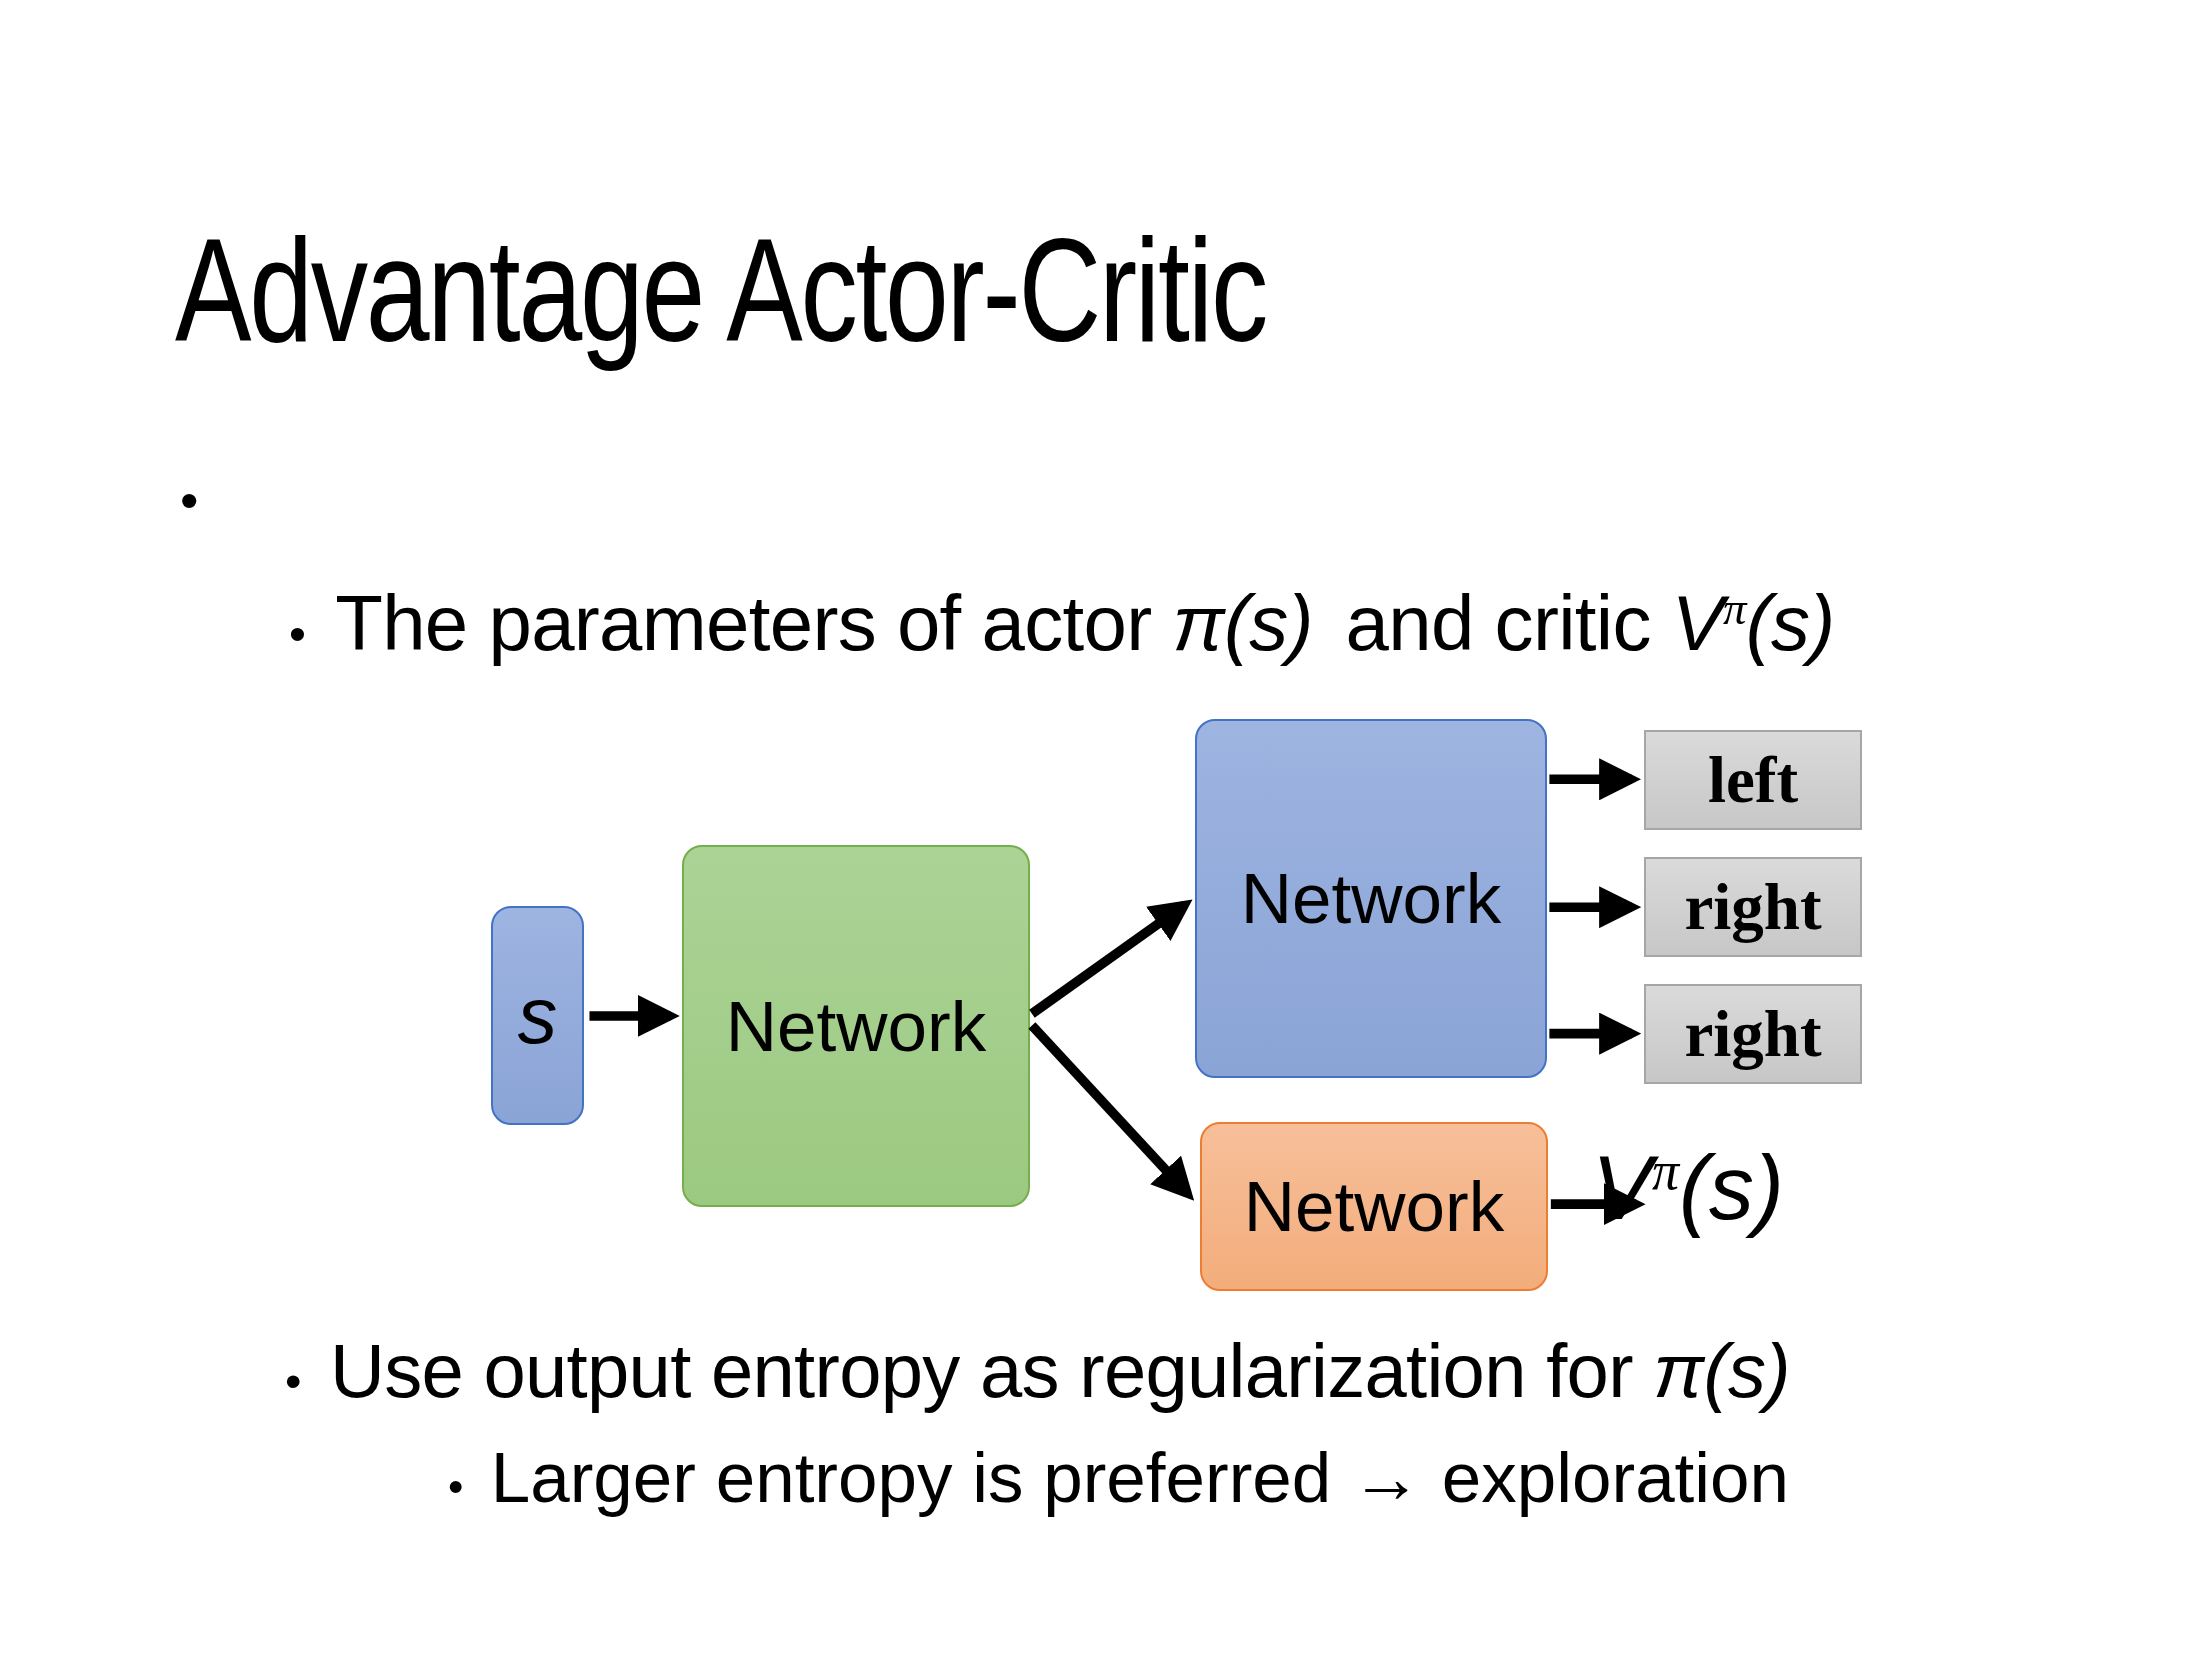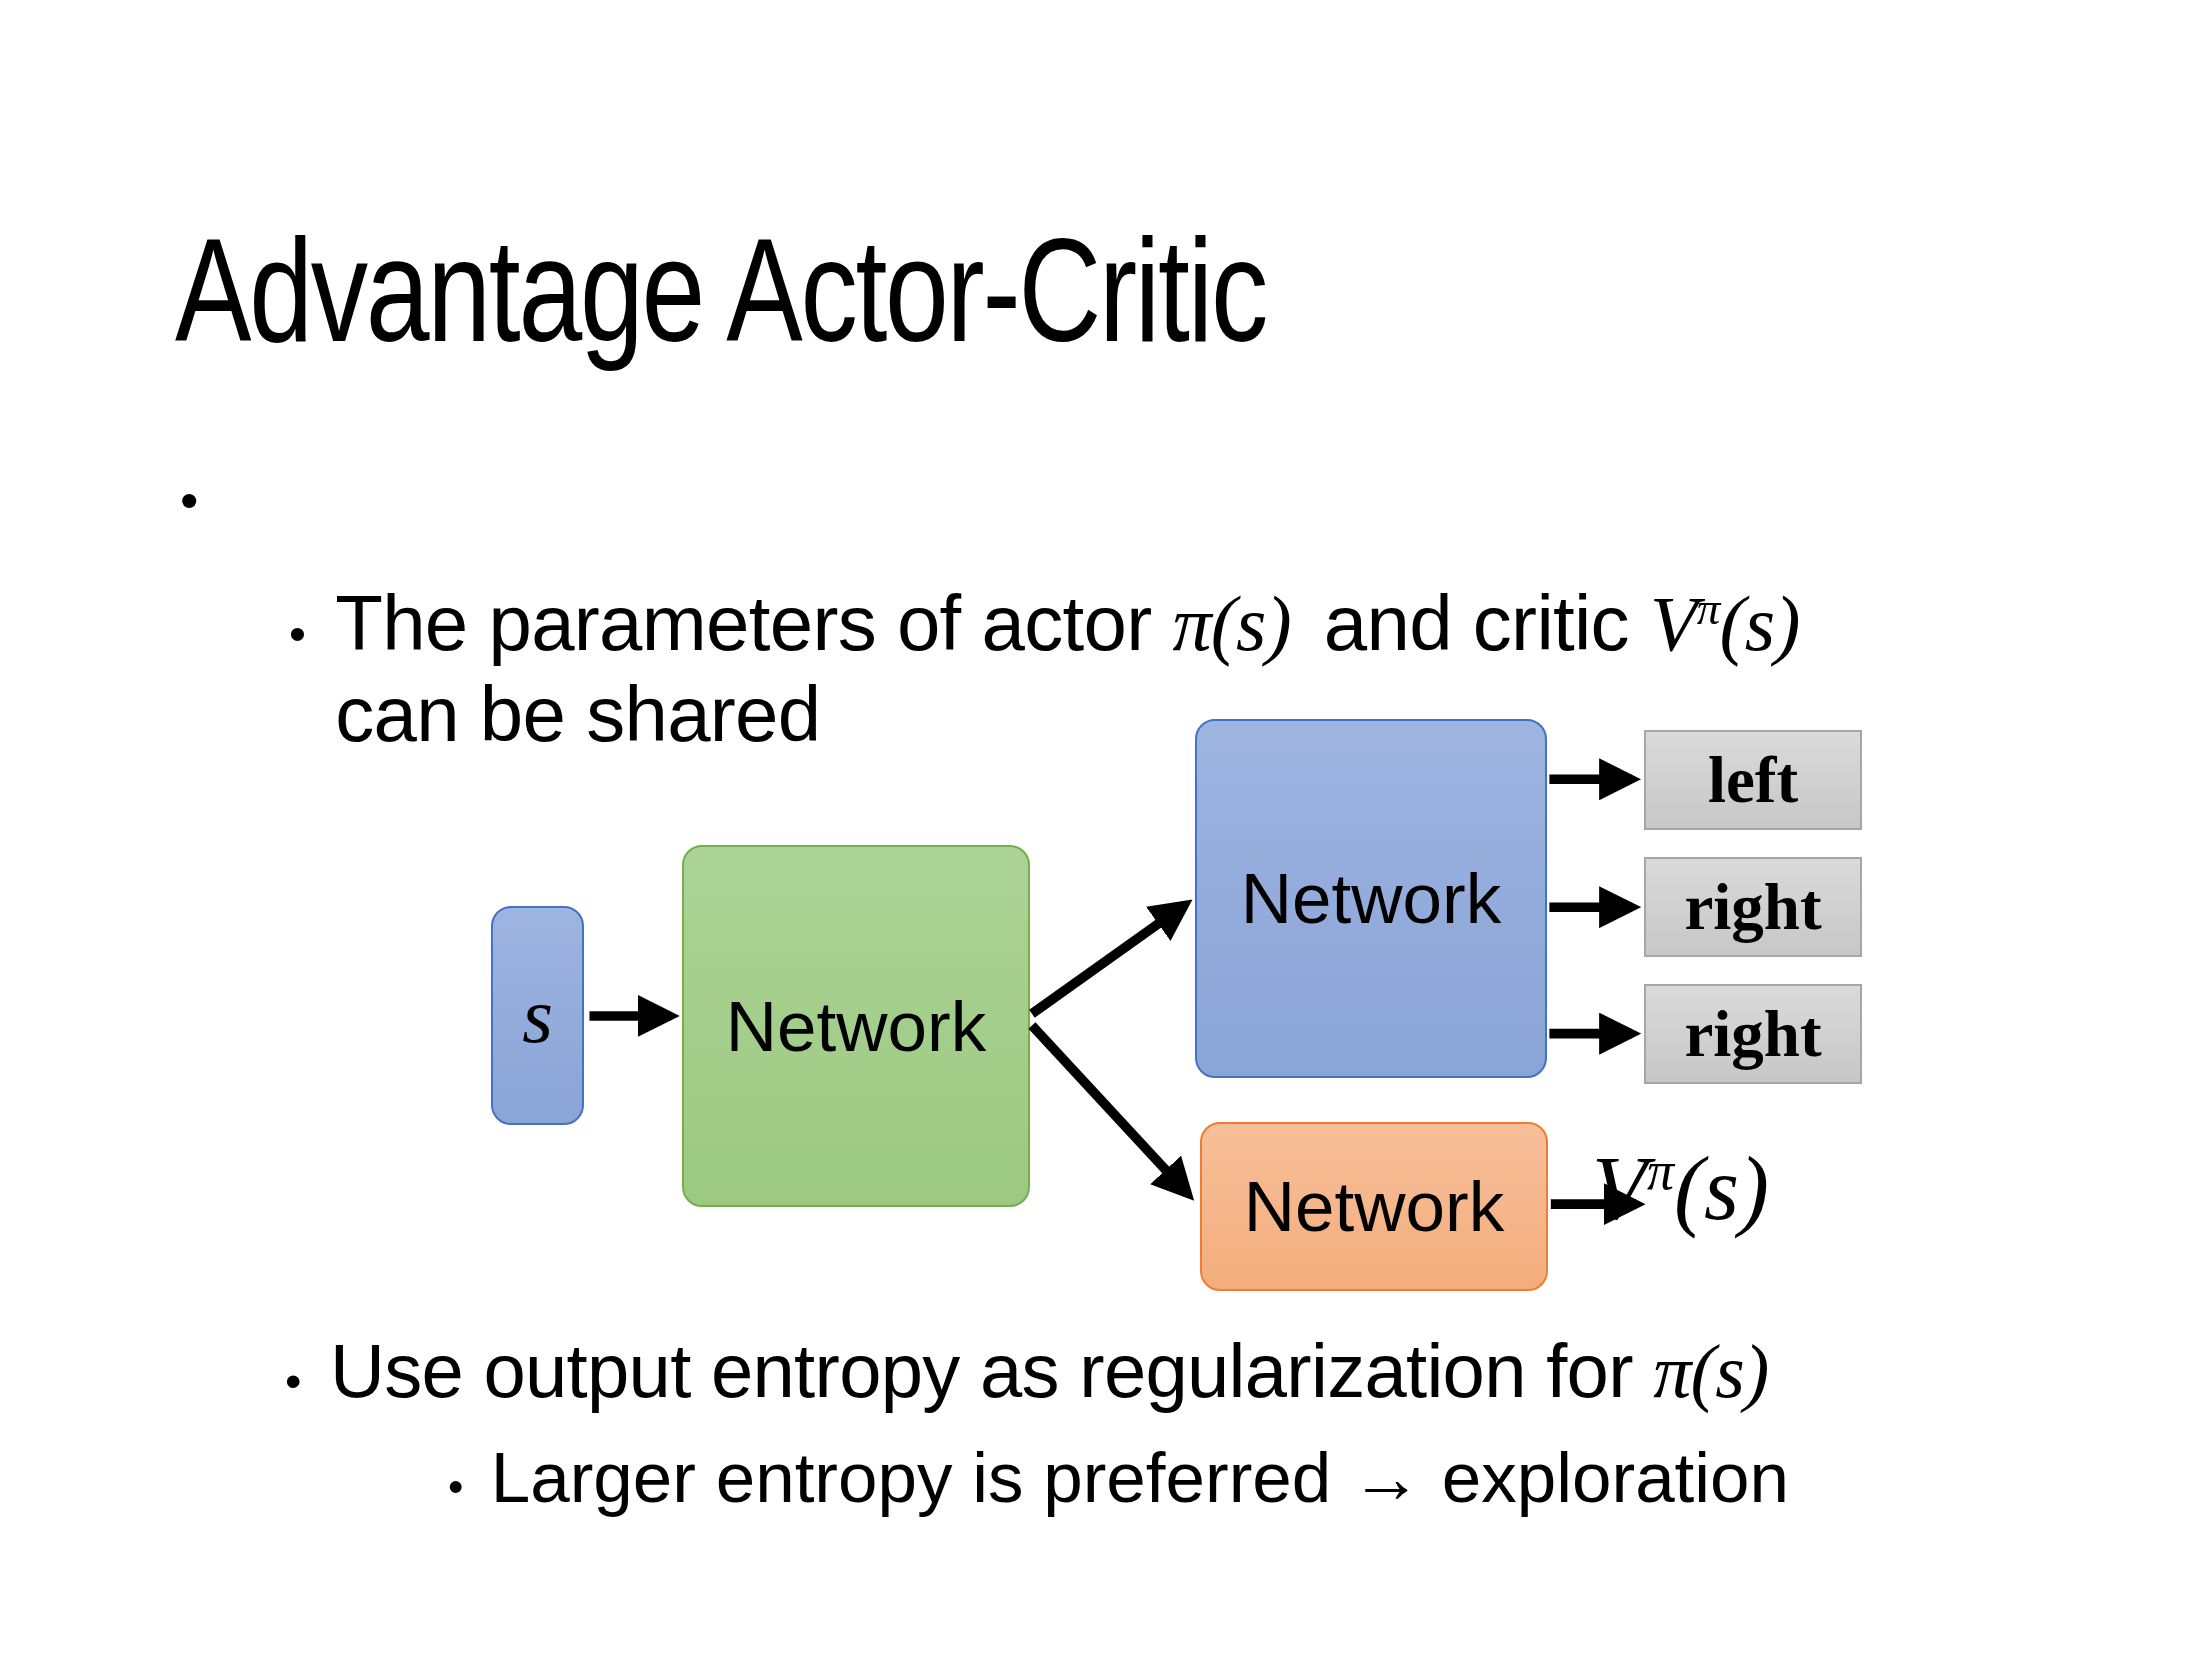--- a/index.html
+++ b/index.html
@@ -16,21 +16,21 @@
   .row{position:absolute;display:flex;align-items:baseline;white-space:nowrap;}
   .dot{font-size:0.62em;margin-right:0.62em;}
   .txt{display:block;}
   .line2{display:block;}
 
   #row-tips{left:180px;top:440px;font-size:85px;line-height:1.2;}
   #row-param{left:289px;top:550px;font-size:78px;line-height:1.17;letter-spacing:-0.7px;}
   #row-entropy{left:285px;top:1297px;font-size:76px;line-height:1.2;letter-spacing:-0.7px;}
   #row-larger{left:448px;top:1407px;font-size:71px;line-height:1.2;}
 
-  .m{font-family:Liberation Serif, serif;font-style:italic;}
+  .m{font-family:Liberation Sans, sans-serif;font-style:italic;}
   .msup{font-family:"Liberation Serif",serif;font-style:italic;font-size:0.6em;vertical-align:0.55em;}
   .gap{margin-left:0.42em;}
 
   .box{
     position:absolute;box-sizing:border-box;
     display:flex;align-items:center;justify-content:center;
     white-space:nowrap;
     border-radius:20px;
   }
   #box-state{
@@ -79,21 +79,20 @@
   <div class="title">Advantage Actor-Critic</div>
 
   <div class="row" id="row-tips">
     <span class="dot">•</span>
   </div>
 
   <div class="row" id="row-param">
     <span class="dot">•</span>
     <span class="txt">
       <span>The parameters of actor </span><span class="m">π(s)</span><span class="gap">and critic </span><span class="m">V</span><span class="msup">π</span><span class="m">(s)</span>
-      <span class="line2">can be shared</span>
     </span>
   </div>
 
   <div class="row" id="row-entropy">
     <span class="dot">•</span>
     <span class="txt">
       <span>Use output entropy as regularization for </span><span class="m">π(s)</span>
     </span>
   </div>
 

